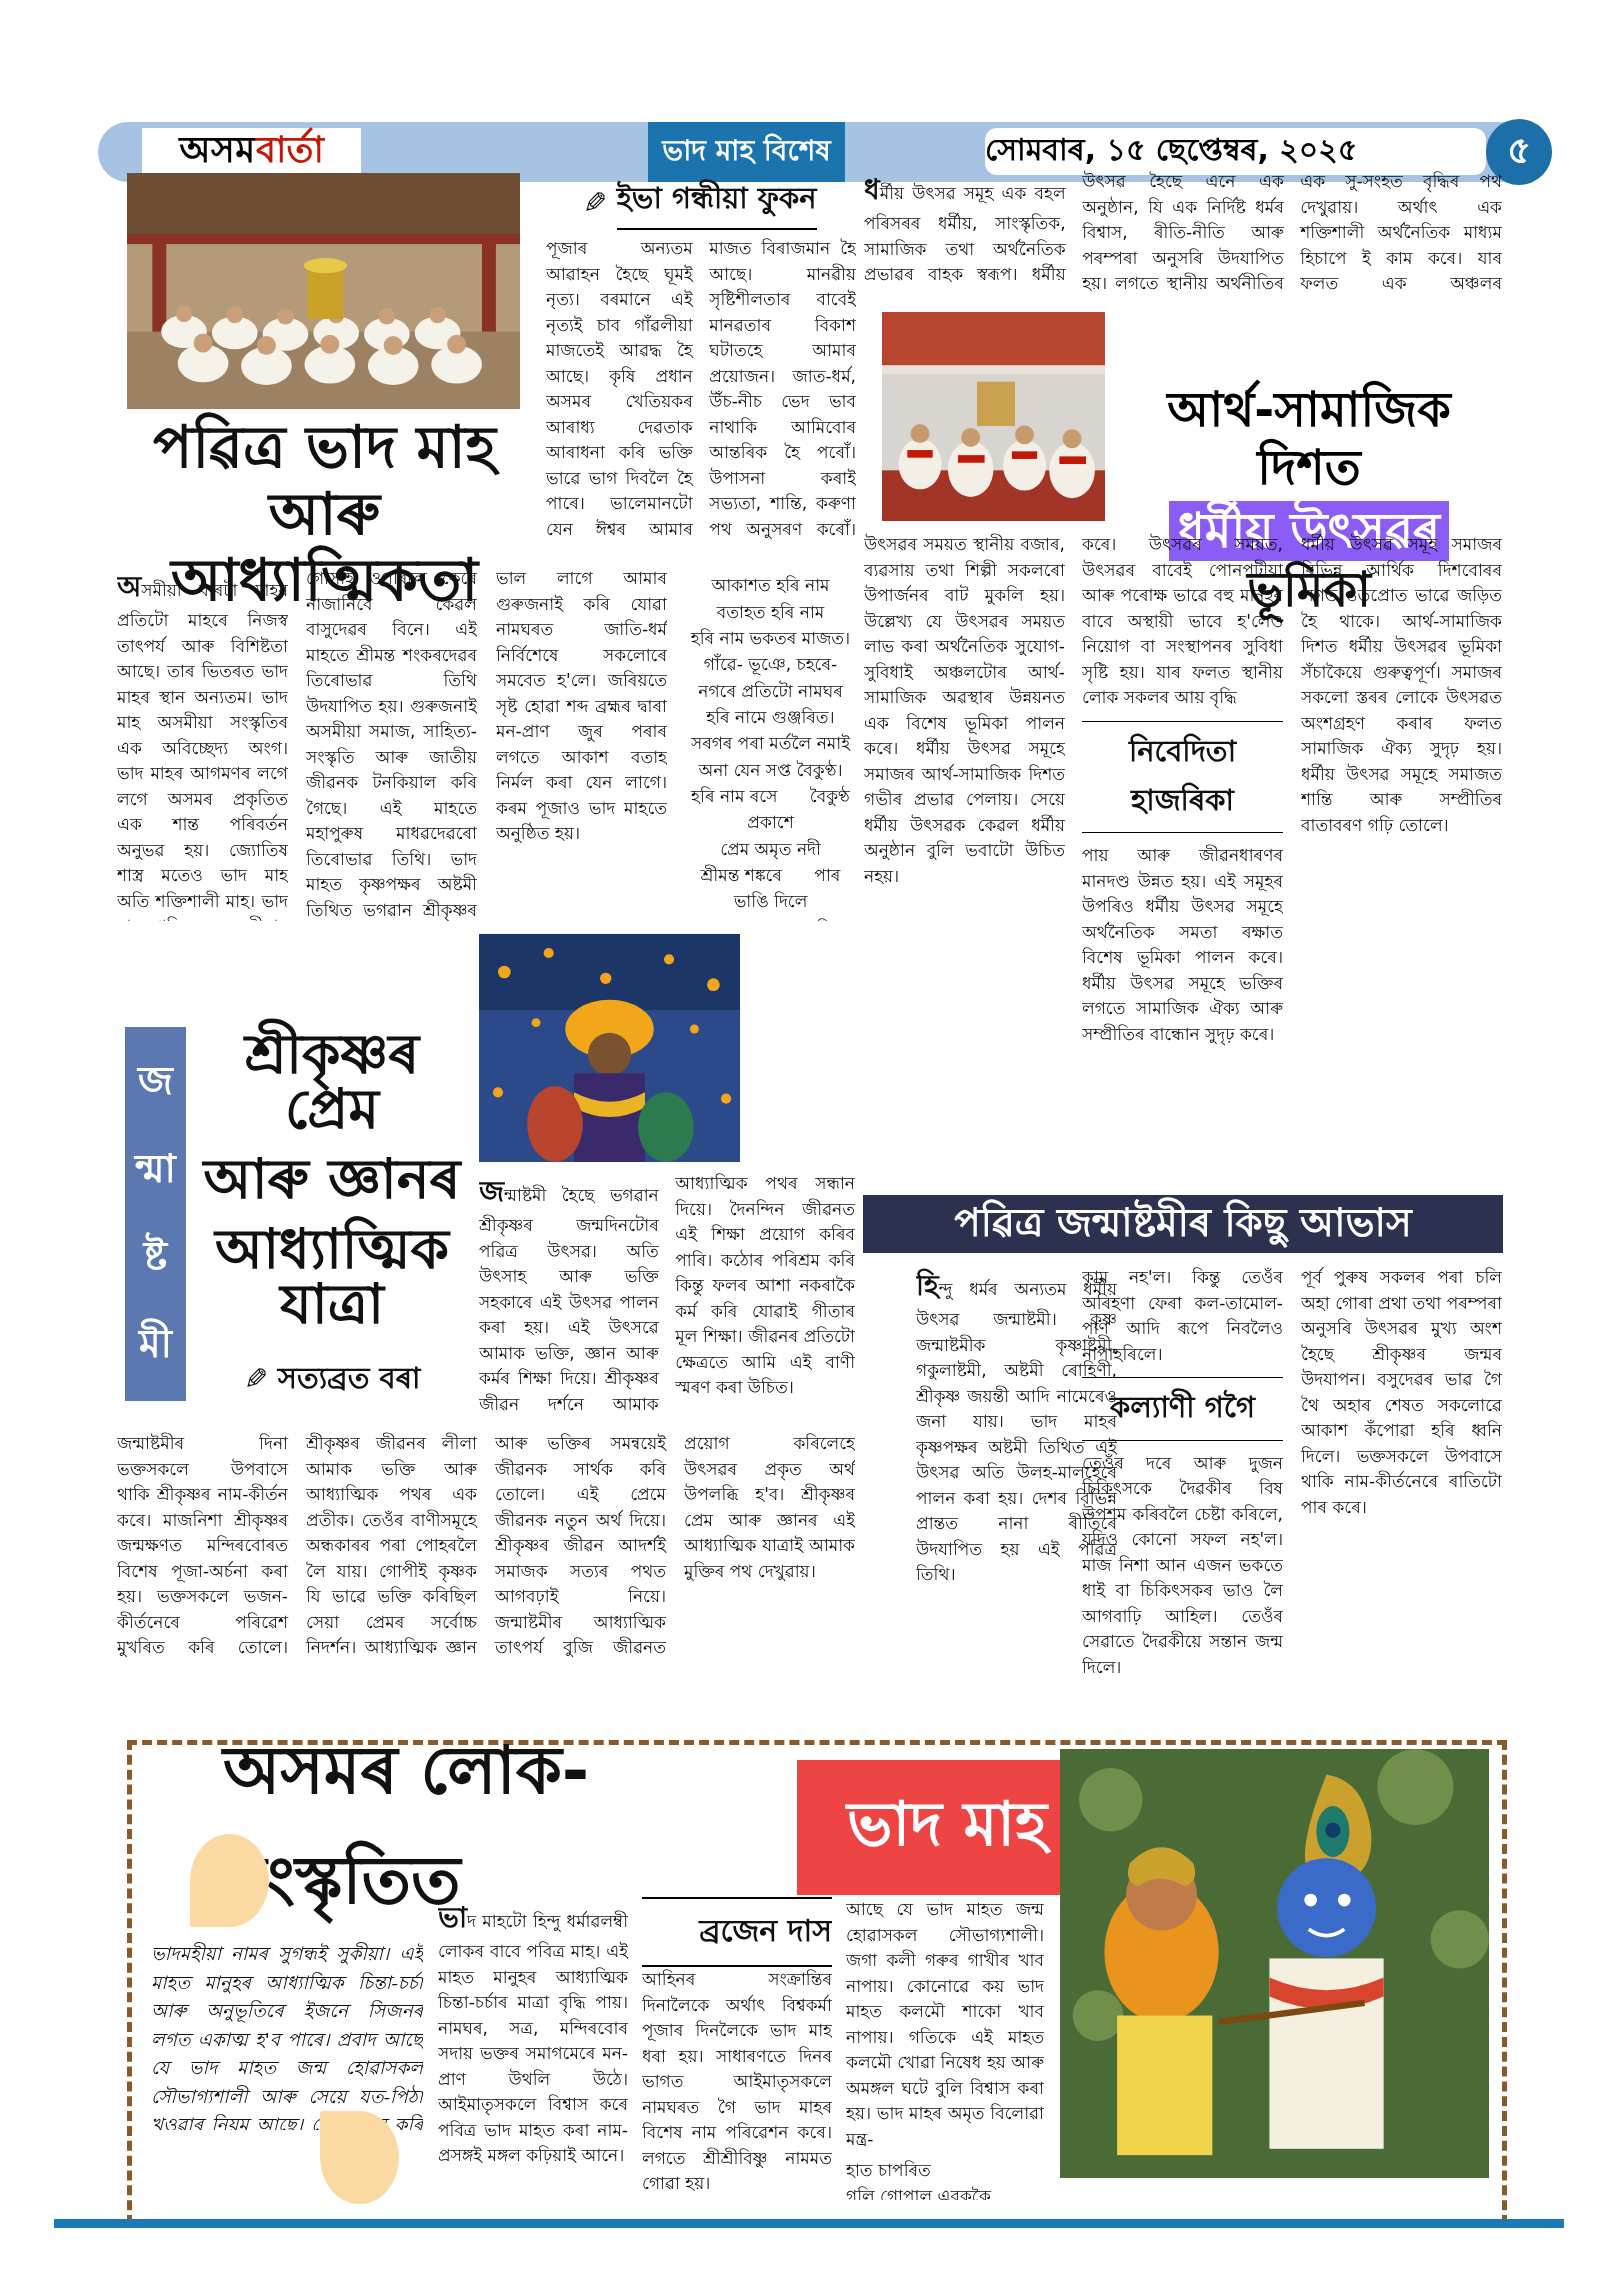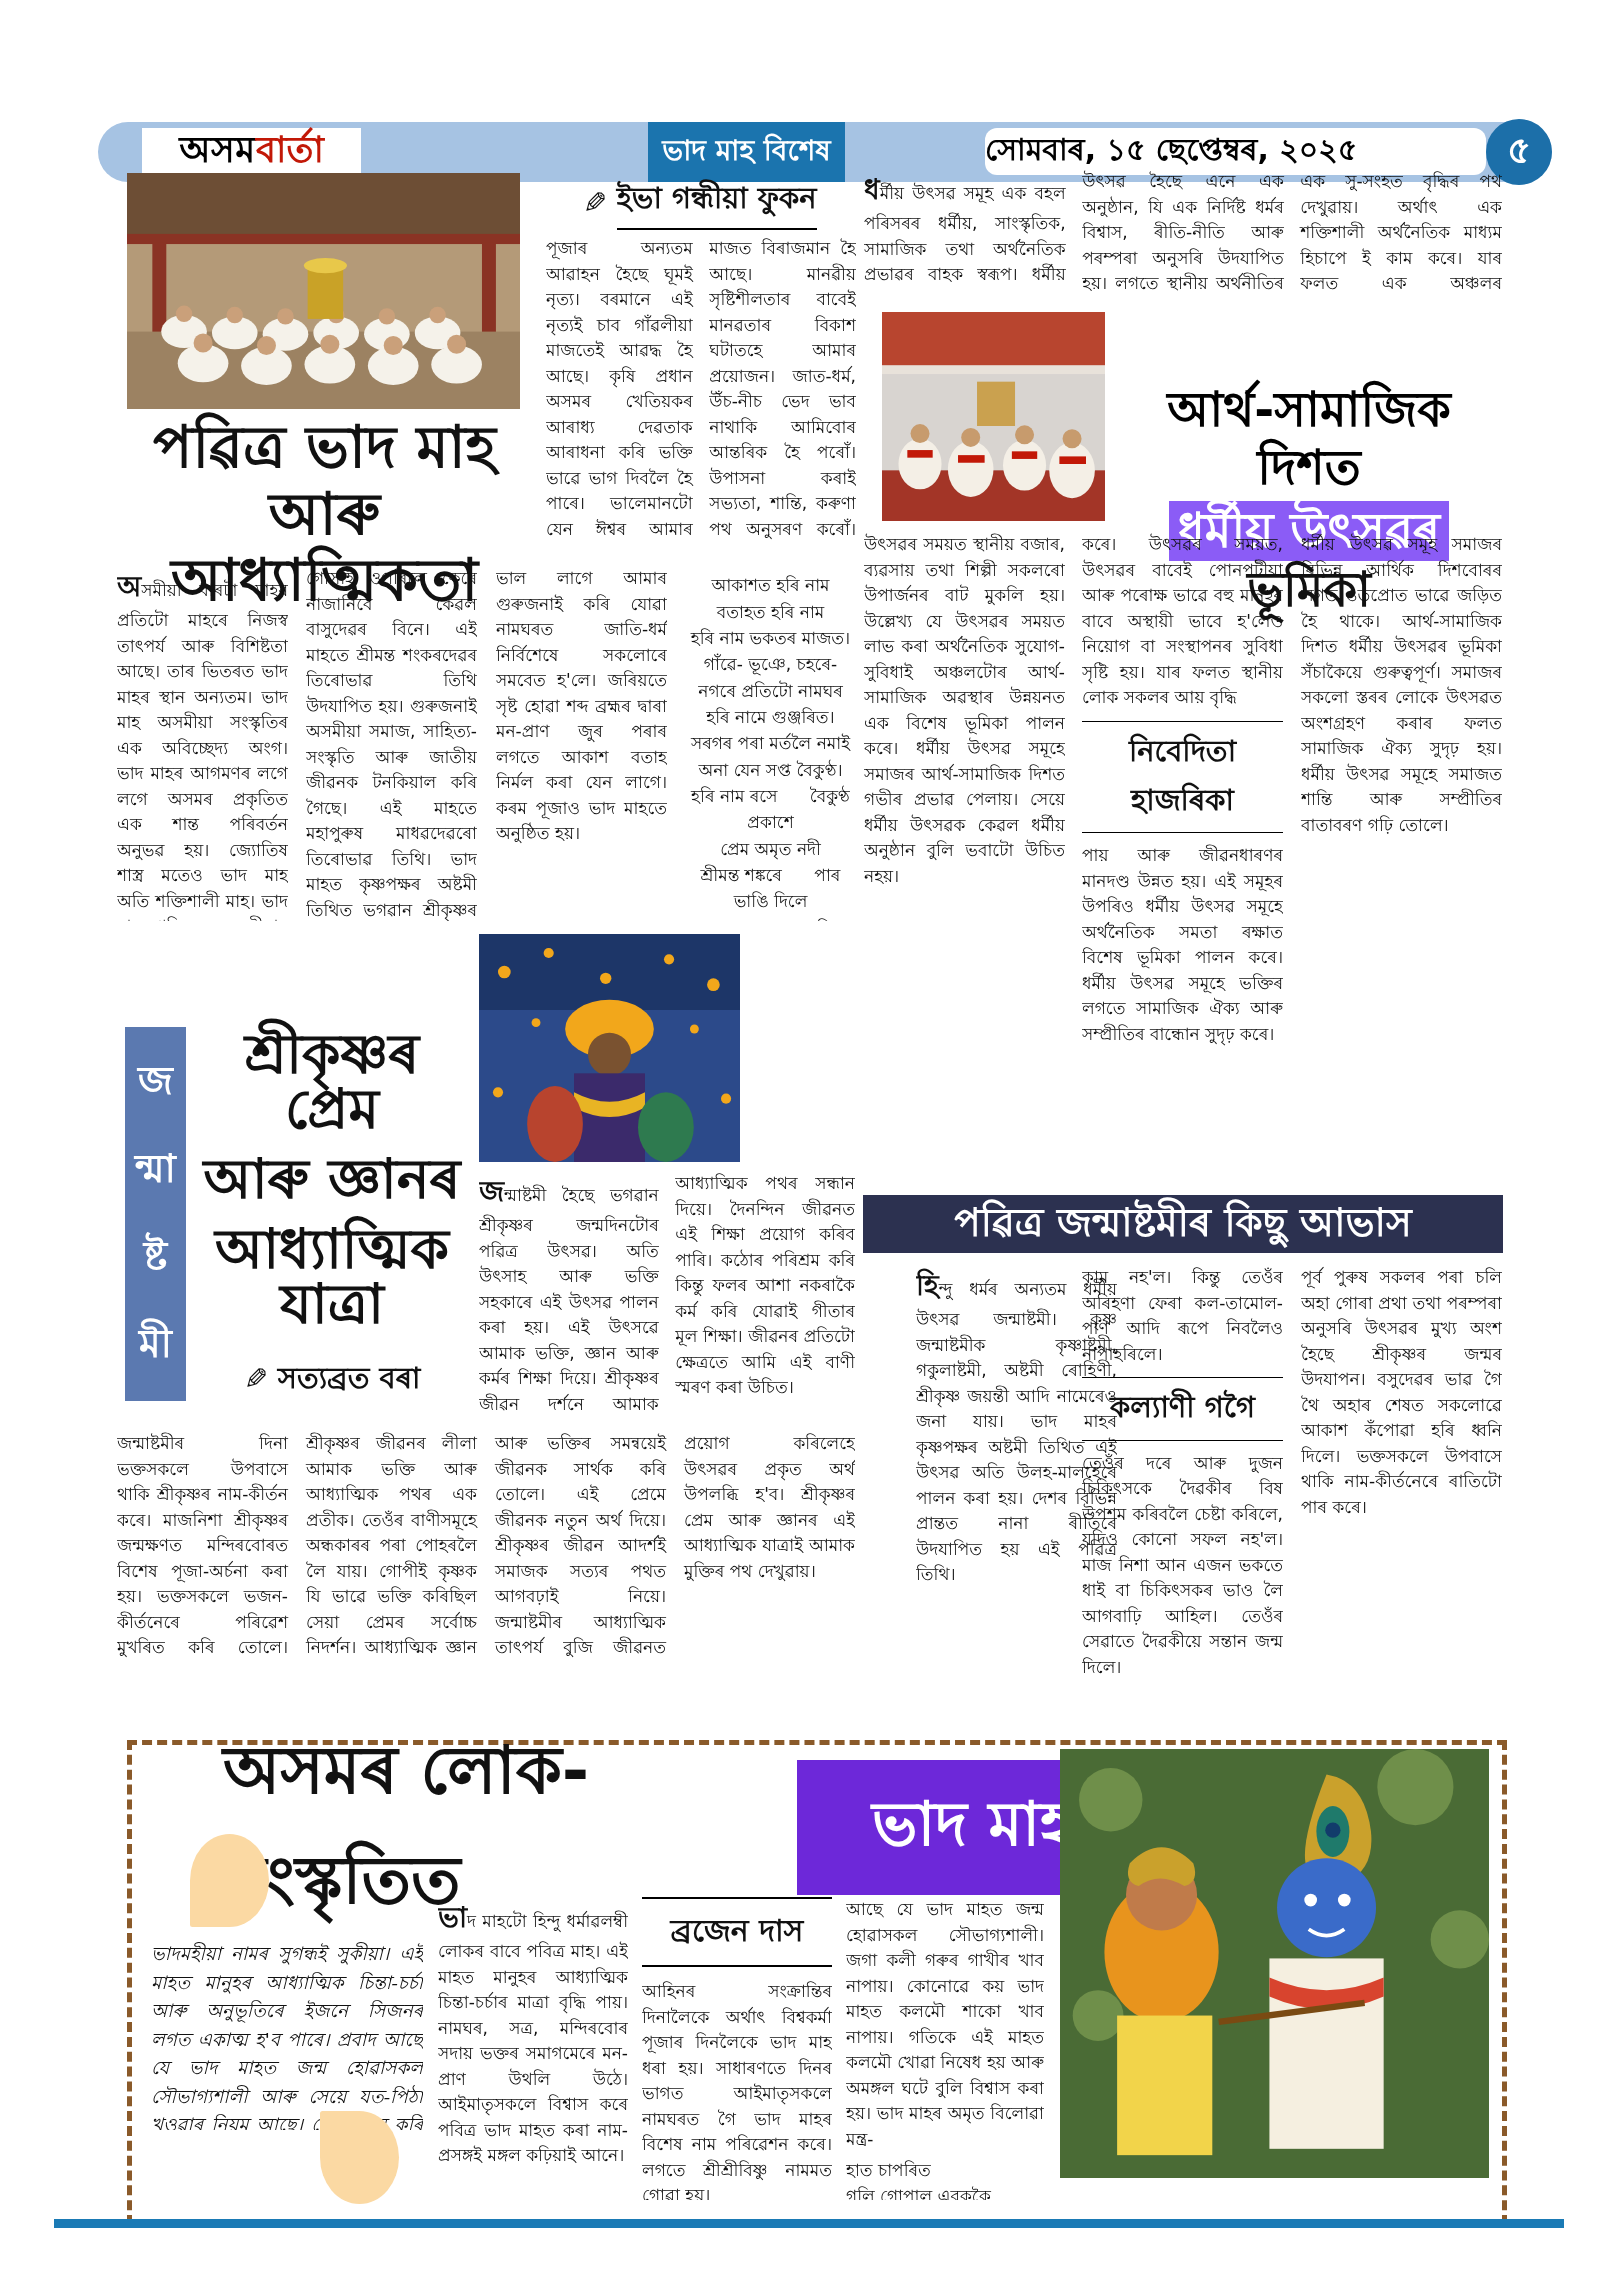--- a/index.html
+++ b/index.html
@@ -58,29 +58,29 @@
 
   
   .banner4{left:863px;top:1195px;width:640px;height:58px;background:#2c3150;color:#fff;
            display:flex;align-items:center;justify-content:center;font-size:39px;font-weight:bold;}
   .a4col{top:1265px;width:201px;height:464px;}
 
   
   .feature-box{left:127px;top:1740px;width:1370px;height:475px;border:5.7px dashed #8a5a2a;background:#fff;}
   .fheadline{left:223px;top:1769px;width:565px;height:121px;display:flex;align-items:center;justify-content:center;
              font-size:66px;font-weight:bold;}
-  .fredbox{left:797px;top:1760px;width:300px;height:135px;background:#6d28d9;color:#fff;
-           display:flex;align-items:center;justify-content:center;font-size:61px;font-weight:bold;padding-left:25px;}
+  .fredbox{left:797px;top:1760px;width:300px;height:135px;background:#ef4444;color:#fff;
+           display:flex;align-items:center;justify-content:center;font-size:61px;font-weight:bold;}
   .blob{width:79px;height:93px;background:#fbd9a3;}
   .blob-top{left:190px;top:1834px;border-radius:50% 50% 50% 2.5px;}
   .blob-bottom{left:320px;top:2111px;border-radius:2.5px 50% 50% 50%;}
   .pullquote{left:151px;top:1940px;width:272px;height:190px;font-style:italic;font-size:18.4px;line-height:1.55;text-align:justify;overflow:hidden;}
   .fcol{top:1897px;width:190px;height:303px;}
-  .byline-box{border-top:2.5px solid #000;border-bottom:2.5px solid #000;text-align:center;
-              font-size:30px;font-weight:bold;padding:7.6px 0;margin-bottom:12px;}
+  .byline-box{border-top:2.5px solid #000;border-bottom:2.5px solid #000;text-align:right;
+              font-size:30px;font-weight:bold;padding:7.6px 0;margin-bottom:0;}
   .fpoem{font-size:17px;line-height:1.55;margin-top:5px;}
 
   .bottom-rule{left:54px;top:2219px;width:1510px;height:9px;background:#1a7ab5;}
 
   
   .photo{overflow:hidden;}
   .photo svg{display:block;width:100%;height:100%;}
 </style>
 </head>
 <body>

